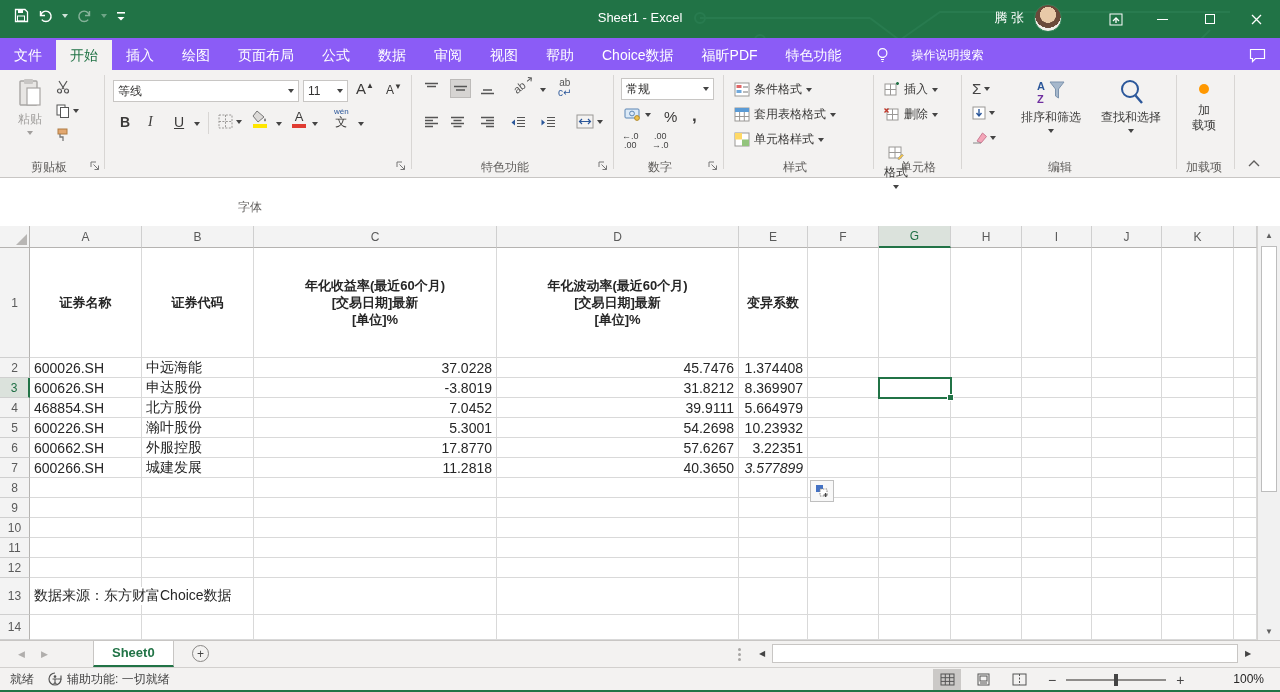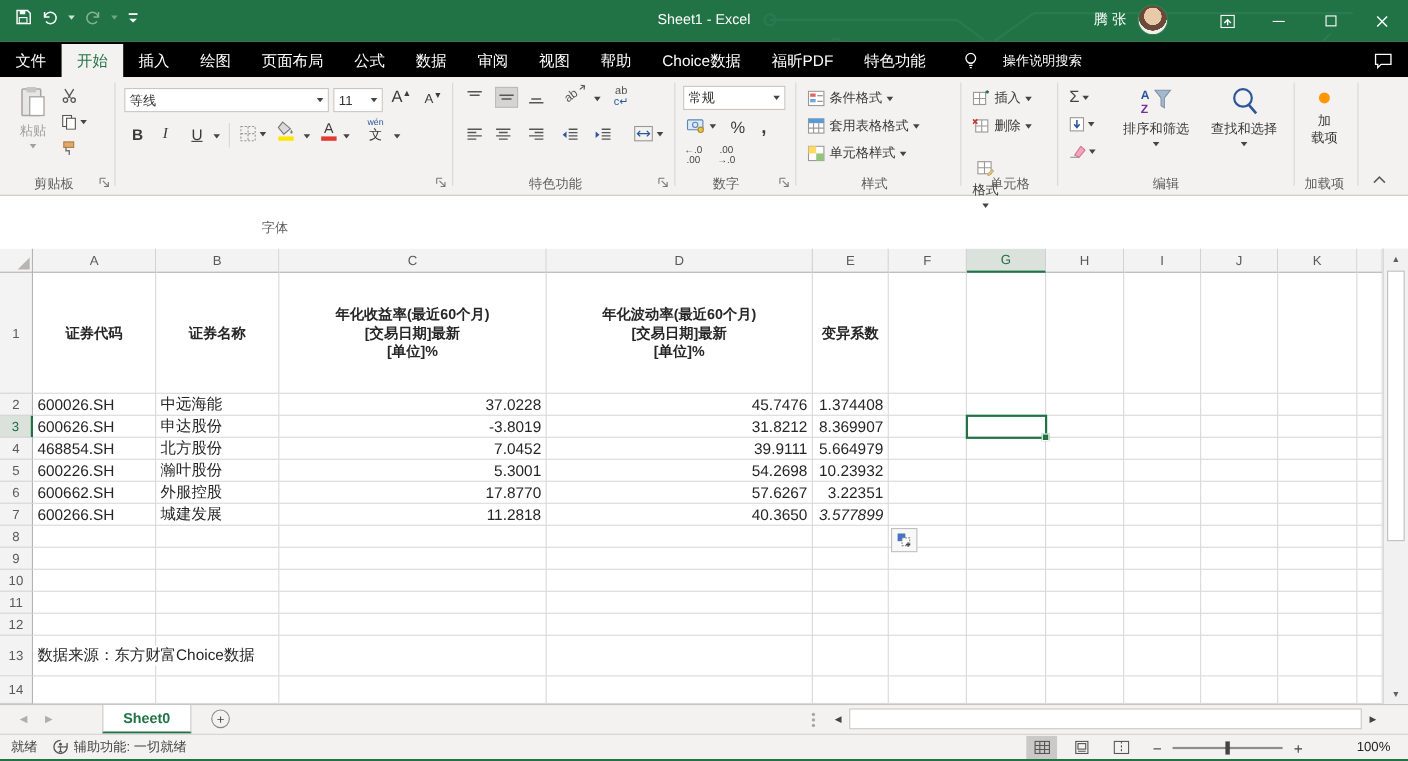--- a/index.html
+++ b/index.html
@@ -16,21 +16,21 @@
 .user-name { font-size:13px; }
 .avatar { width:28px; height:28px; border-radius:50%; background:radial-gradient(circle at 50% 38%, #e8c9a8 0 38%, #6b4a3a 39% 62%, #f3efe9 63%); border:1px solid #2f8257; }
 .win-btns { position:absolute; right:0; top:0; display:flex; height:38px; }
 .win-btn { width:47px; height:38px; display:flex; align-items:center; justify-content:center; }
 .glyph-min { width:11px; height:1px; background:#fff; }
 .glyph-max { width:10px; height:10px; border:1px solid #fff; }
 .caret { width:0; height:0; border-left:3px solid transparent; border-right:3px solid transparent; border-top:4px solid #444; display:inline-block; }
 .dim { opacity:.45; }
 
 
-.tabrow { position:absolute; left:0; top:38px; width:1280px; height:32px; background:#000000; display:flex; align-items:flex-end; z-index:5;text-align:right; }
+.tabrow { position:absolute; left:0; top:38px; width:1280px; height:32px; background:#8b5cf6; display:flex; align-items:flex-end; z-index:5;text-align:right; }
 .rtab { height:30px; line-height:30px; padding:0 14px; font-size:14px; color:#fff; white-space:nowrap; }
 .rtab.active { background:#f3f2f1; color:#217346; }
 .tellme { display:flex; align-items:center; gap:23px; height:30px; margin-left:20px; color:#fff; font-size:12px; }
 .comment-ic { position:absolute; right:14px; bottom:7px; }
 
 
 .ribbon { position:absolute; left:0; top:70px; width:1280px; height:108px; background:#f3f2f1; border-bottom:1px solid #c8c6c4; font-size:12px; color:#3b3a39; z-index:4; }
 .gsep { position:absolute; top:5px; height:94px; width:1px; background:#d8d6d4; }
 .glabel { position:absolute; top:89px; font-size:12px; color:#605e5c; text-align:center; white-space:nowrap; }
 .launcher { position:absolute; top:90px; }
@@ -506,22 +506,22 @@
         <div class="hcell" style="width: 71px; height: 22px;">F</div>
         <div class="hcell selcol" style="width: 72px; height: 22px;">G</div>
         <div class="hcell" style="width: 71px; height: 22px;">H</div>
         <div class="hcell" style="width: 70px; height: 22px;">I</div>
         <div class="hcell" style="width: 70px; height: 22px;">J</div>
         <div class="hcell" style="width: 72px; height: 22px;">K</div>
         <div class="hcell" style="width: 23px; height: 22px;"></div>
       </div>
       <div class="grow">
         <div class="rhead" style="height: 110px;">1</div>
+        <div class="cell h1" style="width: 112px; height: 110px;">证券名称</div>
         <div class="cell h1" style="width: 112px; height: 110px;">证券代码</div>
-        <div class="cell h1" style="width: 112px; height: 110px;">证券名称</div>
         <div class="cell h1" style="width: 243px; height: 110px;">年化收益率(最近60个月)
 [交易日期]最新
 [单位]%</div>
         <div class="cell h1" style="width: 242px; height: 110px;">年化波动率(最近60个月)
 [交易日期]最新
 [单位]%</div>
         <div class="cell h1" style="width: 69px; height: 110px;">变异系数</div>
         <div class="cell" style="width: 71px; height: 110px;"></div>
         <div class="cell" style="width: 72px; height: 110px;"></div>
         <div class="cell" style="width: 71px; height: 110px;"></div>

